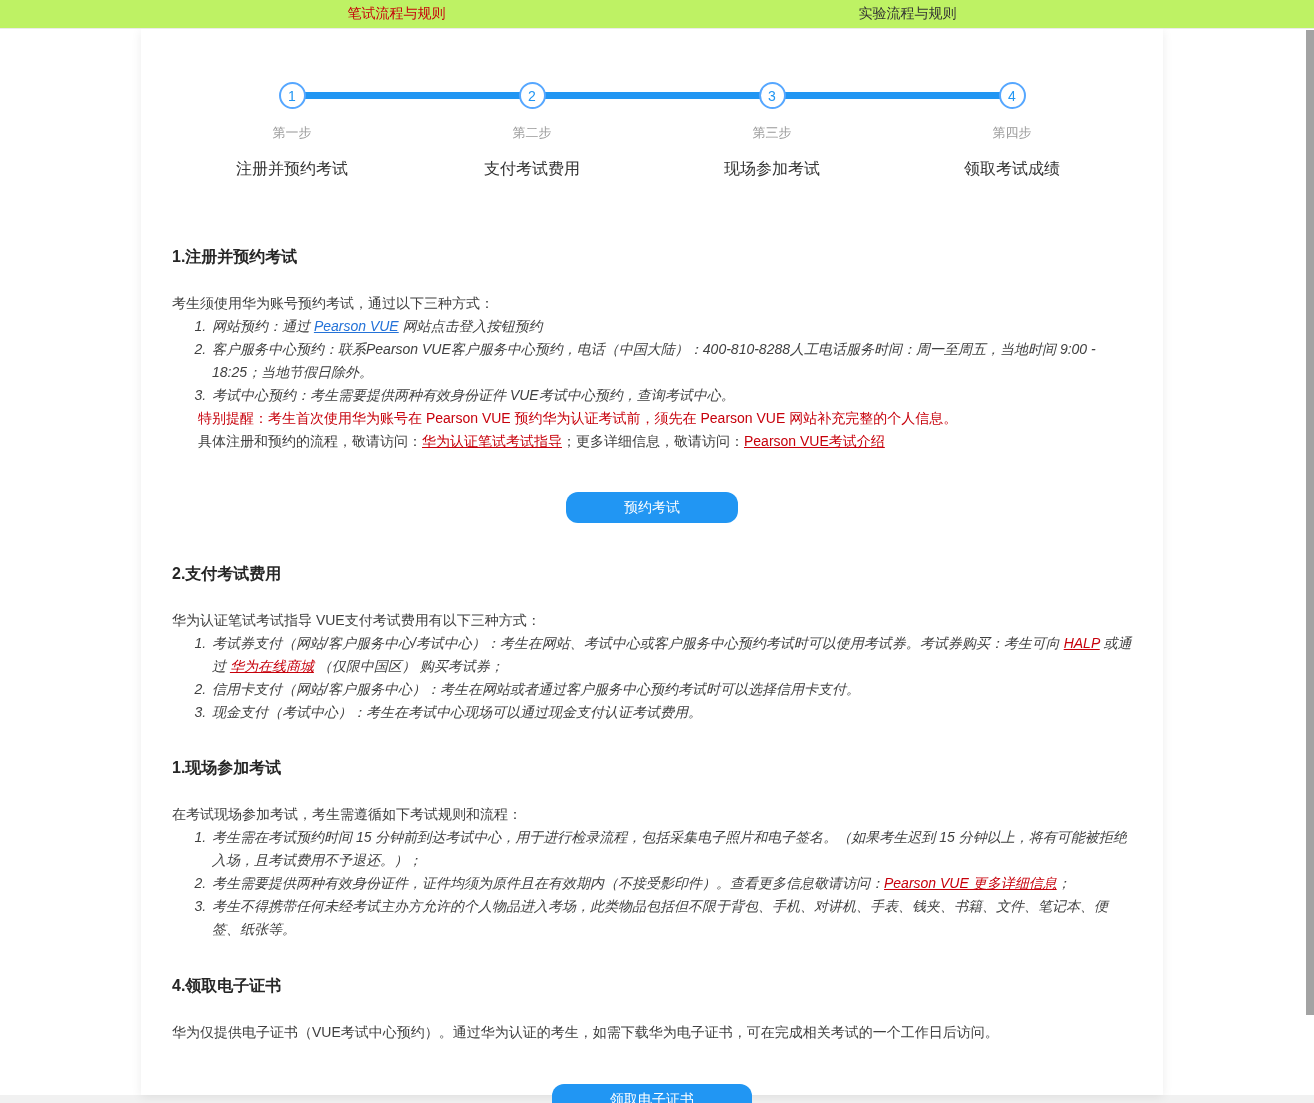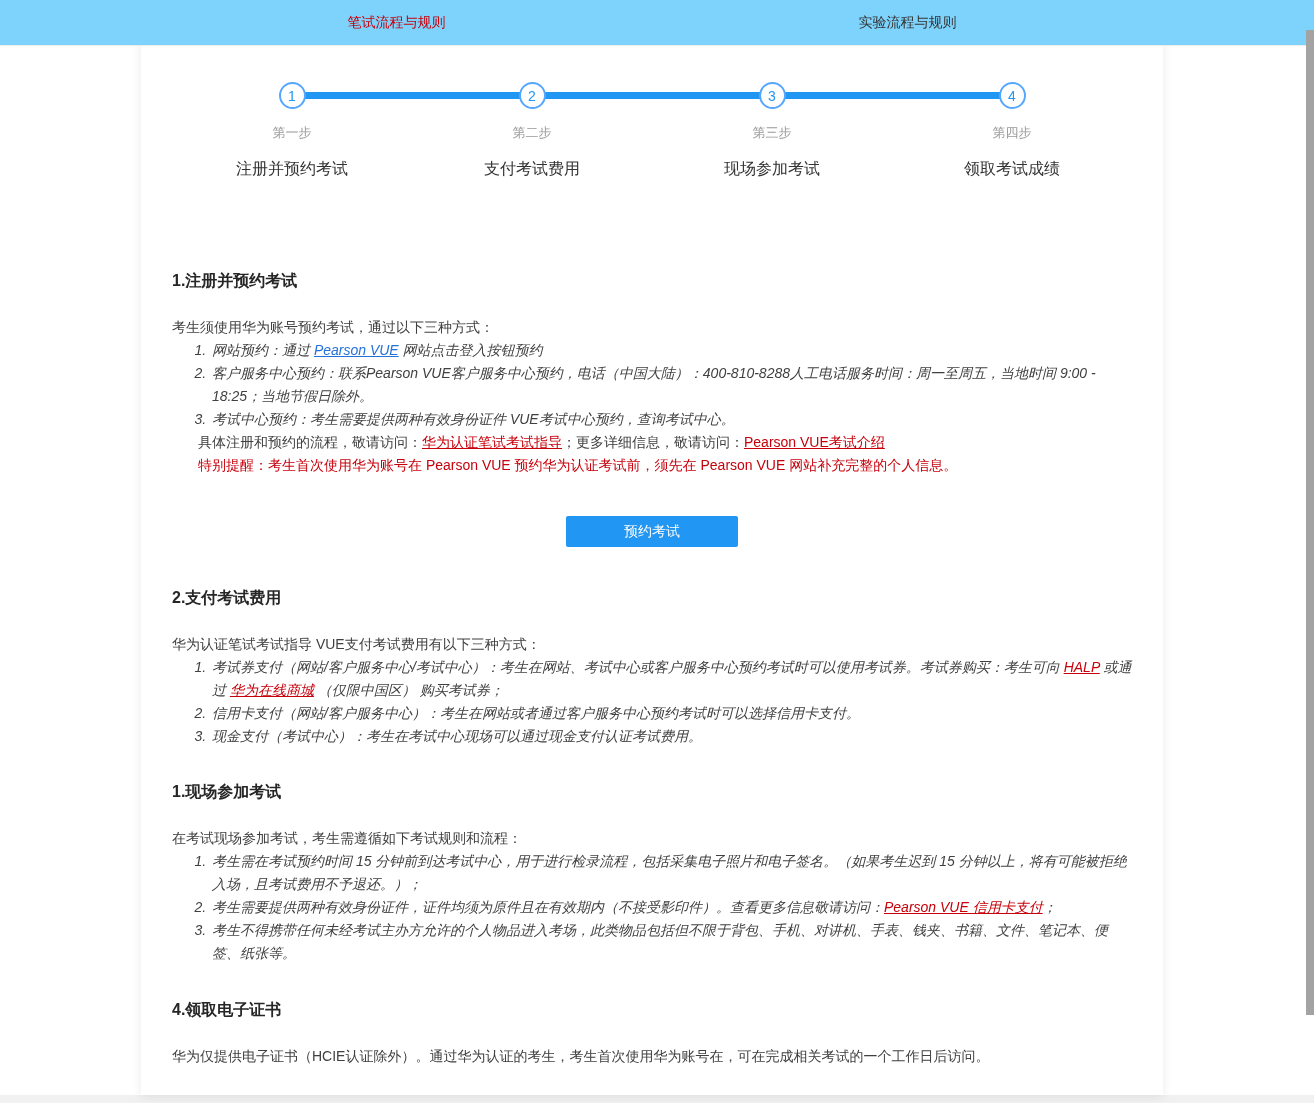--- a/index.html
+++ b/index.html
@@ -1,21 +1,21 @@
 <!DOCTYPE html>
 <html><head>
 <meta charset="utf-8">
 <style>
   * { margin:0; padding:0; box-sizing:border-box; }
   html,body { width:1314px; height:1103px; overflow:hidden; background:#ffffff;
     font-family:"Liberation Sans","DejaVu Sans",sans-serif; }
 
   
-  .tabbar { position:absolute; top:0; left:0; width:1314px; height:46px;
-    background:#7dd3fc; border-bottom:1px solid #ebebeb; z-index:5; }
+  .tabbar { position:absolute; top:0; left:0; width:1314px; height:29px;
+    background:#bef264; border-bottom:1px solid #ebebeb; z-index:5; }
   .tabbar-inner { position:absolute; left:141px; width:1022px; height:100%; display:flex; }
   .tab { flex:1; display:flex; align-items:center; justify-content:center;
     font-size:14px; color:#333; cursor:pointer; }
   .tab.active { color:#c7000b; }
 
   
   .card { position:absolute; top:29px; left:141px; width:1022px; height:1066px;
     background:#ffffff; box-shadow:0 2px 10px rgba(0,0,0,0.08); z-index:2; }
   .card-content { padding:0 31px; }
 
@@ -25,33 +25,33 @@
     background:#2196f3; border-radius:4px; z-index:0; }
   .step { flex:1; display:flex; flex-direction:column; align-items:center; }
   .step-circle { position:relative; z-index:1; width:27px; height:27px; border-radius:50%;
     background:#fff; border:2px solid #56a7ff; color:#2196f3; font-size:14px;
     display:flex; align-items:center; justify-content:center; }
   .step-label { margin-top:15px; font-size:13px; color:#999999; }
   .step-name { margin-top:17px; font-size:16px; color:#333333; }
 
   
   .sec-heading { font-size:16px; font-weight:bold; color:#262626; }
-  #s1-heading { margin-top:91px; }
+  #s1-heading { margin-top:67px; }
   .sec-intro { margin-top:24px; font-size:14px; color:#404040; line-height:23px; }
   ol.sec-list { margin:0; padding-left:38px; font-size:14px; color:#404040; line-height:23px;font-style:italic; }
   ol.sec-list li { padding-left:2px; }
   .indent-line { margin-left:26px; font-size:14px; line-height:23px; }
   .red-text { color:#c7000b; }
   .dark-text { color:#404040; }
   a.blue-link { color:#2472d8; text-decoration:underline; cursor:pointer; }
   a.red-link { color:#c7000b; text-decoration:underline; cursor:pointer; }
 
   .btn-row { display:flex; justify-content:center; }
   .btn { background:#2196f3; color:#ffffff; border:none; font-size:14px;
-    height:31px; cursor:pointer; border-radius:2px;
+    height:31px; cursor:pointer; border-radius:12px;
     font-family:"Liberation Sans","DejaVu Sans",sans-serif; }
   #btn-book { width:172px; margin-top:39px; }
   #btn-cert { width:200px; margin-top:40px; }
 
   #s2-heading { margin-top:41px; }
   #s3-heading { margin-top:34px; }
   #s4-heading { margin-top:35px; }
 
   
   .footer-strip { position:absolute; left:0; bottom:0; width:1314px; height:8px;
@@ -96,46 +96,46 @@
       </div>
     </div>
 
     <div id="s1-heading" class="sec-heading">1.注册并预约考试</div>
     <p class="sec-intro">考生须使用华为账号预约考试，通过以下三种方式：</p>
     <ol class="sec-list">
       <li><span>网站预约：通过 </span><a class="blue-link">Pearson VUE</a><span> 网站点击登入按钮预约</span></li>
       <li>客户服务中心预约：联系Pearson VUE客户服务中心预约，电话（中国大陆）：400-810-8288人工电话服务时间：周一至周五，当地时间 9:00 - 18:25；当地节假日除外。</li>
       <li>考试中心预约：考生需要提供两种有效身份证件 VUE考试中心预约，查询考试中心。</li>
     </ol>
+    <div class="indent-line red-text">特别提醒：考生首次使用华为账号在 Pearson VUE 预约华为认证考试前，须先在 Pearson VUE 网站补充完整的个人信息。</div>
     <div class="indent-line dark-text">
       <span>具体注册和预约的流程，敬请访问：</span><a class="red-link">华为认证笔试考试指导</a><span>；更多详细信息，敬请访问：</span><a class="red-link">Pearson VUE考试介绍</a>
     </div>
-    <div class="indent-line red-text">特别提醒：考生首次使用华为账号在 Pearson VUE 预约华为认证考试前，须先在 Pearson VUE 网站补充完整的个人信息。</div>
     <div class="btn-row">
       <button id="btn-book" class="btn">预约考试</button>
     </div>
 
     <div id="s2-heading" class="sec-heading">2.支付考试费用</div>
     <p class="sec-intro">华为认证笔试考试指导 VUE支付考试费用有以下三种方式：</p>
     <ol class="sec-list">
       <li><span>考试券支付（网站/客户服务中心/考试中心）：考生在网站、考试中心或客户服务中心预约考试时可以使用考试券。考试券购买：考生可向 </span><a class="red-link">HALP</a><span> 或通过 </span><a class="red-link">华为在线商城</a><span> （仅限中国区） 购买考试券；</span></li>
       <li>信用卡支付（网站/客户服务中心）：考生在网站或者通过客户服务中心预约考试时可以选择信用卡支付。</li>
       <li>现金支付（考试中心）：考生在考试中心现场可以通过现金支付认证考试费用。</li>
     </ol>
 
     <div id="s3-heading" class="sec-heading">1.现场参加考试</div>
     <p class="sec-intro">在考试现场参加考试，考生需遵循如下考试规则和流程：</p>
     <ol class="sec-list">
       <li>考生需在考试预约时间 15 分钟前到达考试中心，用于进行检录流程，包括采集电子照片和电子签名。（如果考生迟到 15 分钟以上，将有可能被拒绝入场，且考试费用不予退还。）；</li>
-      <li><span>考生需要提供两种有效身份证件，证件均须为原件且在有效期内（不接受影印件）。查看更多信息敬请访问：</span><a class="red-link">Pearson VUE 信用卡支付</a><span>；</span></li>
+      <li><span>考生需要提供两种有效身份证件，证件均须为原件且在有效期内（不接受影印件）。查看更多信息敬请访问：</span><a class="red-link">Pearson VUE 更多详细信息</a><span>；</span></li>
       <li>考生不得携带任何未经考试主办方允许的个人物品进入考场，此类物品包括但不限于背包、手机、对讲机、手表、钱夹、书籍、文件、笔记本、便签、纸张等。</li>
     </ol>
 
     <div id="s4-heading" class="sec-heading">4.领取电子证书</div>
-    <p class="sec-intro">华为仅提供电子证书（HCIE认证除外）。通过华为认证的考生，考生首次使用华为账号在，可在完成相关考试的一个工作日后访问。</p>
+    <p class="sec-intro">华为仅提供电子证书（VUE考试中心预约）。通过华为认证的考生，如需下载华为电子证书，可在完成相关考试的一个工作日后访问。</p>
     <div class="btn-row">
       <button id="btn-cert" class="btn">领取电子证书</button>
     </div>
 
   </div>
 </div>
 
 <div class="footer-strip"></div>
 <div class="scrollbar-thumb"></div>
 

